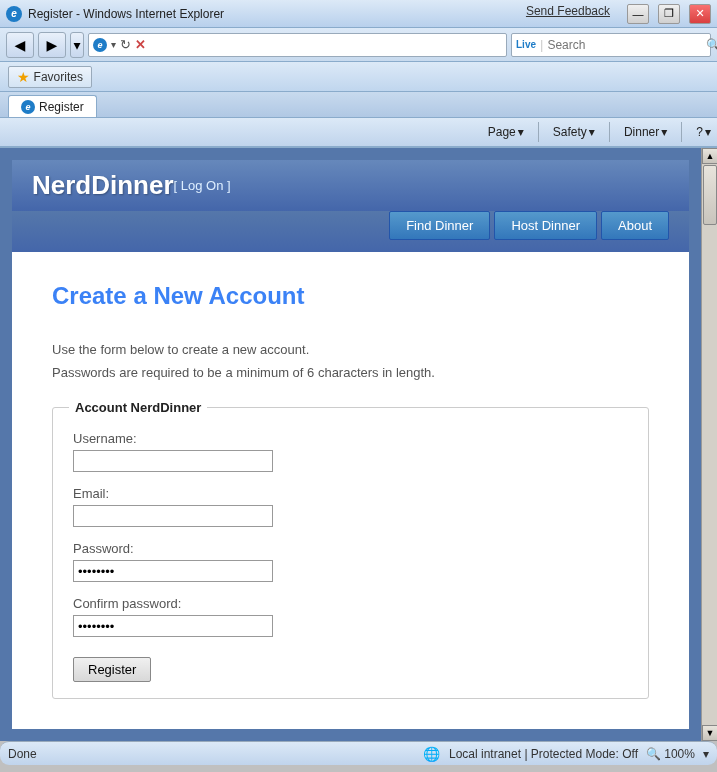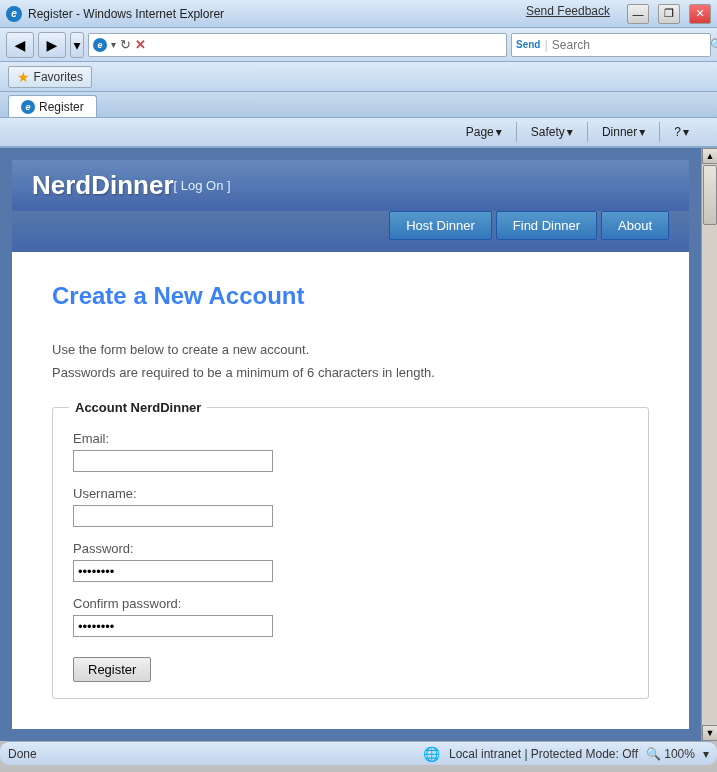--- a/index.html
+++ b/index.html
@@ -114,21 +114,21 @@
       border-radius: 3px 3px 0 0;
       height: 22px;
       display: flex; align-items: center;
       gap: 4px;
     }
     .toolbar-bar {
       background: linear-gradient(to bottom, #dce9f7, #c0d4ec);
       height: 30px;
       display: flex;
       align-items: center;
-      padding: 0 22px;
+      padding: 0 0;
       gap: 4px;
       border-bottom: 2px solid #8aabcb;
     }
     .tool-btn {
       background: transparent;
       border: none;
       font-size: 12px;
       cursor: pointer;
       color: #222;
       padding: 2px 6px;
@@ -298,21 +298,21 @@
   <button class="nav-btn">◀</button>
   <button class="nav-btn">▶</button>
   <button class="nav-btn" style="width:14px;">▾</button>
   <div class="address-input-wrap">
     <div class="ie-icon" style="width:14px;height:14px;font-size:9px;">e</div>
     <span style="font-size:10px;color:#555;cursor:pointer;">▾</span>
     <span style="cursor:pointer;color:#555;">↻</span>
     <span style="cursor:pointer;color:#c44;font-weight:bold;">✕</span>
   </div>
   <div class="search-bar">
-    <span class="live-logo">Send</span>
+    <span class="live-logo">Live</span>
     <span style="color:#ccc;">|</span>
     <input class="search-input" placeholder="Search" style="">
     <span style="cursor:pointer;font-size:12px;color:#555;">🔍</span>
   </div>
 </div>
 
 <div class="favorites-bar">
   <button class="fav-btn">
     <span class="star-icon">★</span>
     <span>Favorites</span>
@@ -351,40 +351,40 @@
 
 <div class="browser-content">
   <div class="page-wrap">
 
     <div class="site-header">
       <div class="site-logo">NerdDinner</div>
       <a class="login-link">[ Log On ]</a>
     </div>
 
     <div class="nav-bar">
+      <button class="nav-btn-page">Find Dinner</button>
       <button class="nav-btn-page">Host Dinner</button>
-      <button class="nav-btn-page">Find Dinner</button>
       <button class="nav-btn-page">About</button>
     </div>
 
     <div class="content-area">
       <h2 class="page-title">Create a New Account</h2>
       <p class="description">Use the form below to create a new account.</p>
       <p class="description">Passwords are required to be a minimum of 6 characters in length.</p>
 
       <fieldset class="fieldset">
         <legend class="fieldset-legend">Account NerdDinner</legend>
 
         <div class="form-group">
-          <label class="form-label">Email:</label>
+          <label class="form-label">Username:</label>
           <input class="form-input" type="text" value="" style="">
         </div>
 
         <div class="form-group">
-          <label class="form-label">Username:</label>
+          <label class="form-label">Email:</label>
           <input class="form-input" type="text" value="" style="">
         </div>
 
         <div class="form-group">
           <label class="form-label">Password:</label>
           <input class="form-input" type="password" value="password" style="">
         </div>
 
         <div class="form-group">
           <label class="form-label">Confirm password:</label>

